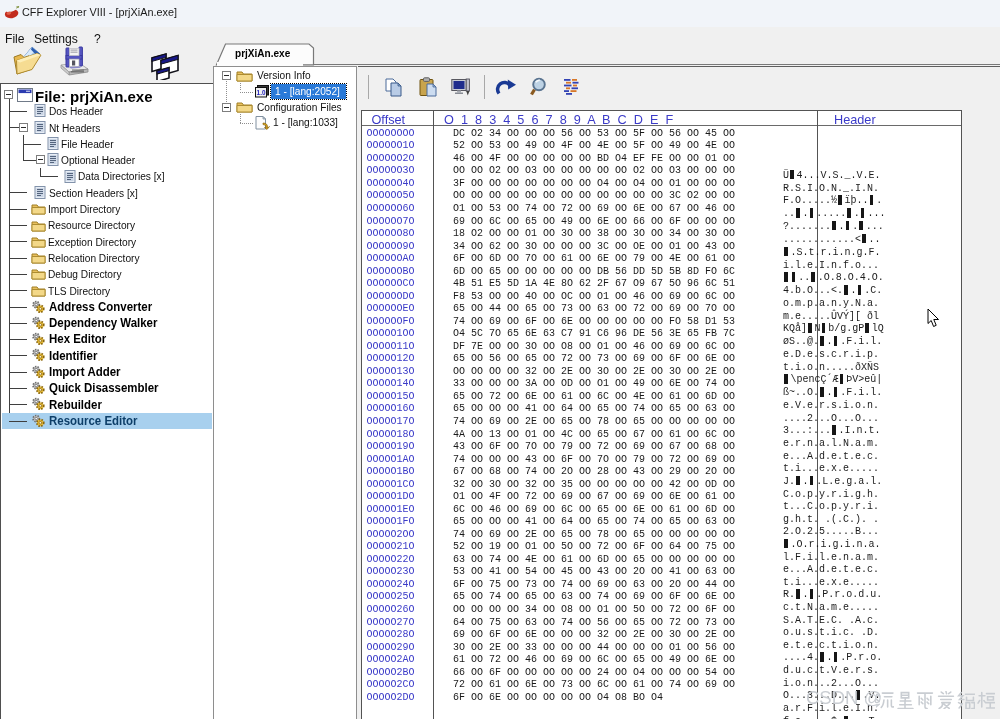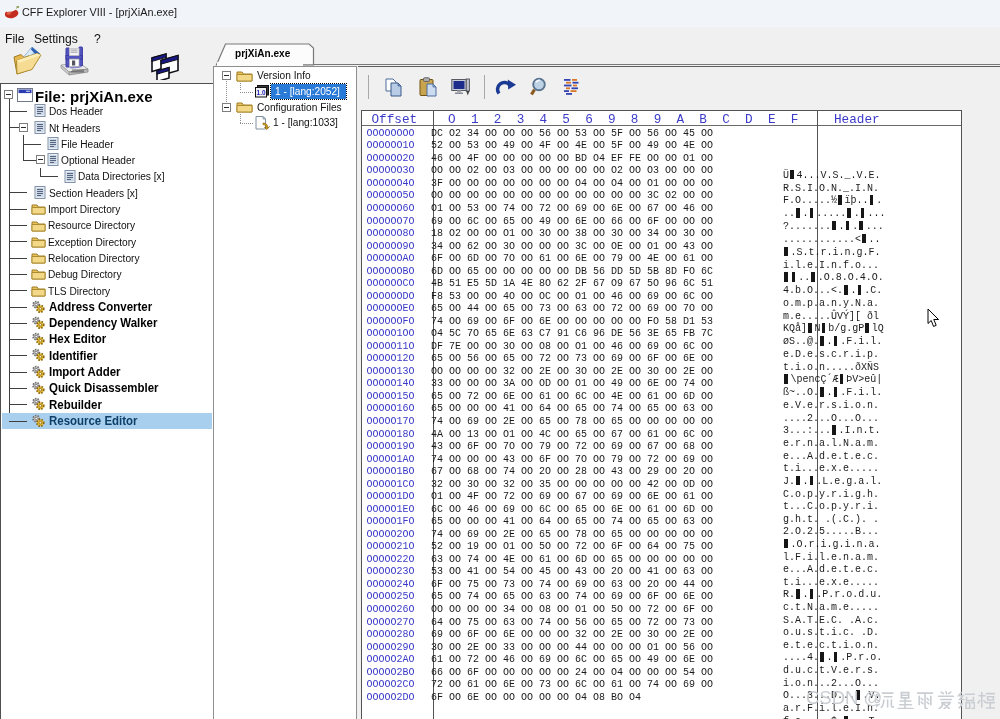--- a/index.html
+++ b/index.html
@@ -1,18 +1,18 @@
 <!DOCTYPE html>
 <html><head><meta charset="utf-8"><style>
 * { margin:0; padding:0; box-sizing:border-box; }
 html,body { width:1000px; height:719px; overflow:hidden; }
 body { position:relative; background:#f0f0f0; font-family:"Liberation Sans",sans-serif; }
 .abs { position:absolute; }
 pre { font-family:"Liberation Mono",monospace; font-size:10px; line-height:12.53px; letter-spacing:0; }
-.mono { font-family:Liberation Mono, monospace; font-size:12.7px; letter-spacing:0; }
+.mono { font-family:Liberation Sans, sans-serif; font-size:12.7px; letter-spacing:0; }
 .blue { color:#3b3bc8; }
 .hx { color:#1b1b1b; }
 .k { display:inline-block; width:3.6px; height:9.4px; background:#161616; margin:0 2.9px 0 1.1px; vertical-align:-1px; }
 .vline { position:absolute; width:1px; background:#535353; }
 .hline { position:absolute; height:1px; background:#535353; }
 .trow { position:absolute; white-space:nowrap; font-size:11.7px; color:#101010; line-height:1; transform:scaleX(0.87); transform-origin:0 0; }
 .trowb { position:absolute; white-space:nowrap; font-size:12.2px; color:#000; line-height:1; font-weight:bold; transform:scaleX(0.94); transform-origin:0 0; }
 .rrow { position:absolute; white-space:nowrap; font-size:10.8px; color:#101010; line-height:1; transform:scaleX(0.94); transform-origin:0 0; }
 .box { position:absolute; width:9px; height:9px; background:#fff; border:1px solid #7e7e7e; }
 .box:after { content:""; position:absolute; left:1px; top:3px; width:5px; height:1px; background:#2a2a2a; }
@@ -325,21 +325,21 @@
 <rect x="2" y="14" width="6" height="1.8" fill="#3343b4"></rect>
 </svg>
 <div class="abs" style="left:361px;top:109.5px;width:600px;height:609.5px;background:#ffffff;"></div>
 <div class="hline" style="left:361px;top:109.5px;width:601px;"></div>
 <div class="hline" style="left:361px;top:125px;width:601px;background:#6a6a6a;"></div>
 <div class="vline" style="left:361px;top:109.5px;height:609.5px;"></div>
 <div class="vline" style="left:433px;top:109.5px;height:609.5px;"></div>
 <div class="vline" style="left:817px;top:109.5px;height:609.5px;"></div>
 <div class="vline" style="left:961px;top:109.5px;height:609.5px;"></div>
 <div class="abs blue mono" style="left:371.5px;top:114px;line-height:1;">Offset</div>
-<div class="abs blue mono" style="left:440.5px;top:114px;line-height:1;white-space:pre;"> O  1  2  3  4  5  6  9  8  9  A  B  C  D  E  F</div>
+<div class="abs blue mono" style="left:440.5px;top:114px;line-height:1;white-space:pre;"> O  1  8  3  4  5  6  7  8  9  A  B  C  D  E  F</div>
 <div class="abs blue mono" style="left:834px;top:114px;line-height:1;">Header</div>
 <pre class="abs blue" style="left:366.5px;top:127.8px;">OOOOOOOO
 OOOOOO1O
 OOOOOO2O
 OOOOOO3O
 OOOOOO4O
 OOOOOO5O
 OOOOOO6O
 OOOOOO7O
 OOOOOO8O
@@ -373,21 +373,21 @@
 OOOOO24O
 OOOOO25O
 OOOOO26O
 OOOOO27O
 OOOOO28O
 OOOOO29O
 OOOOO2AO
 OOOOO2BO
 OOOOO2CO
 OOOOO2DO</pre>
-<pre class="abs hx" style="left:431px;top:127.8px;">DC O2 34 OO OO OO 56 OO 53 OO 5F OO 56 OO 45 OO
+<pre class="abs hx" style="left:453px;top:127.8px;">DC O2 34 OO OO OO 56 OO 53 OO 5F OO 56 OO 45 OO
 52 OO 53 OO 49 OO 4F OO 4E OO 5F OO 49 OO 4E OO
 46 OO 4F OO OO OO OO OO BD O4 EF FE OO OO O1 OO
 OO OO O2 OO O3 OO OO OO OO OO O2 OO O3 OO OO OO
 3F OO OO OO OO OO OO OO O4 OO O4 OO O1 OO OO OO
 OO OO OO OO OO OO OO OO OO OO OO OO 3C O2 OO OO
 O1 OO 53 OO 74 OO 72 OO 69 OO 6E OO 67 OO 46 OO
 69 OO 6C OO 65 OO 49 OO 6E OO 66 OO 6F OO OO OO
 18 O2 OO OO O1 OO 3O OO 38 OO 3O OO 34 OO 3O OO
 34 OO 62 OO 3O OO OO OO 3C OO OE OO O1 OO 43 OO
 6F OO 6D OO 7O OO 61 OO 6E OO 79 OO 4E OO 61 OO

